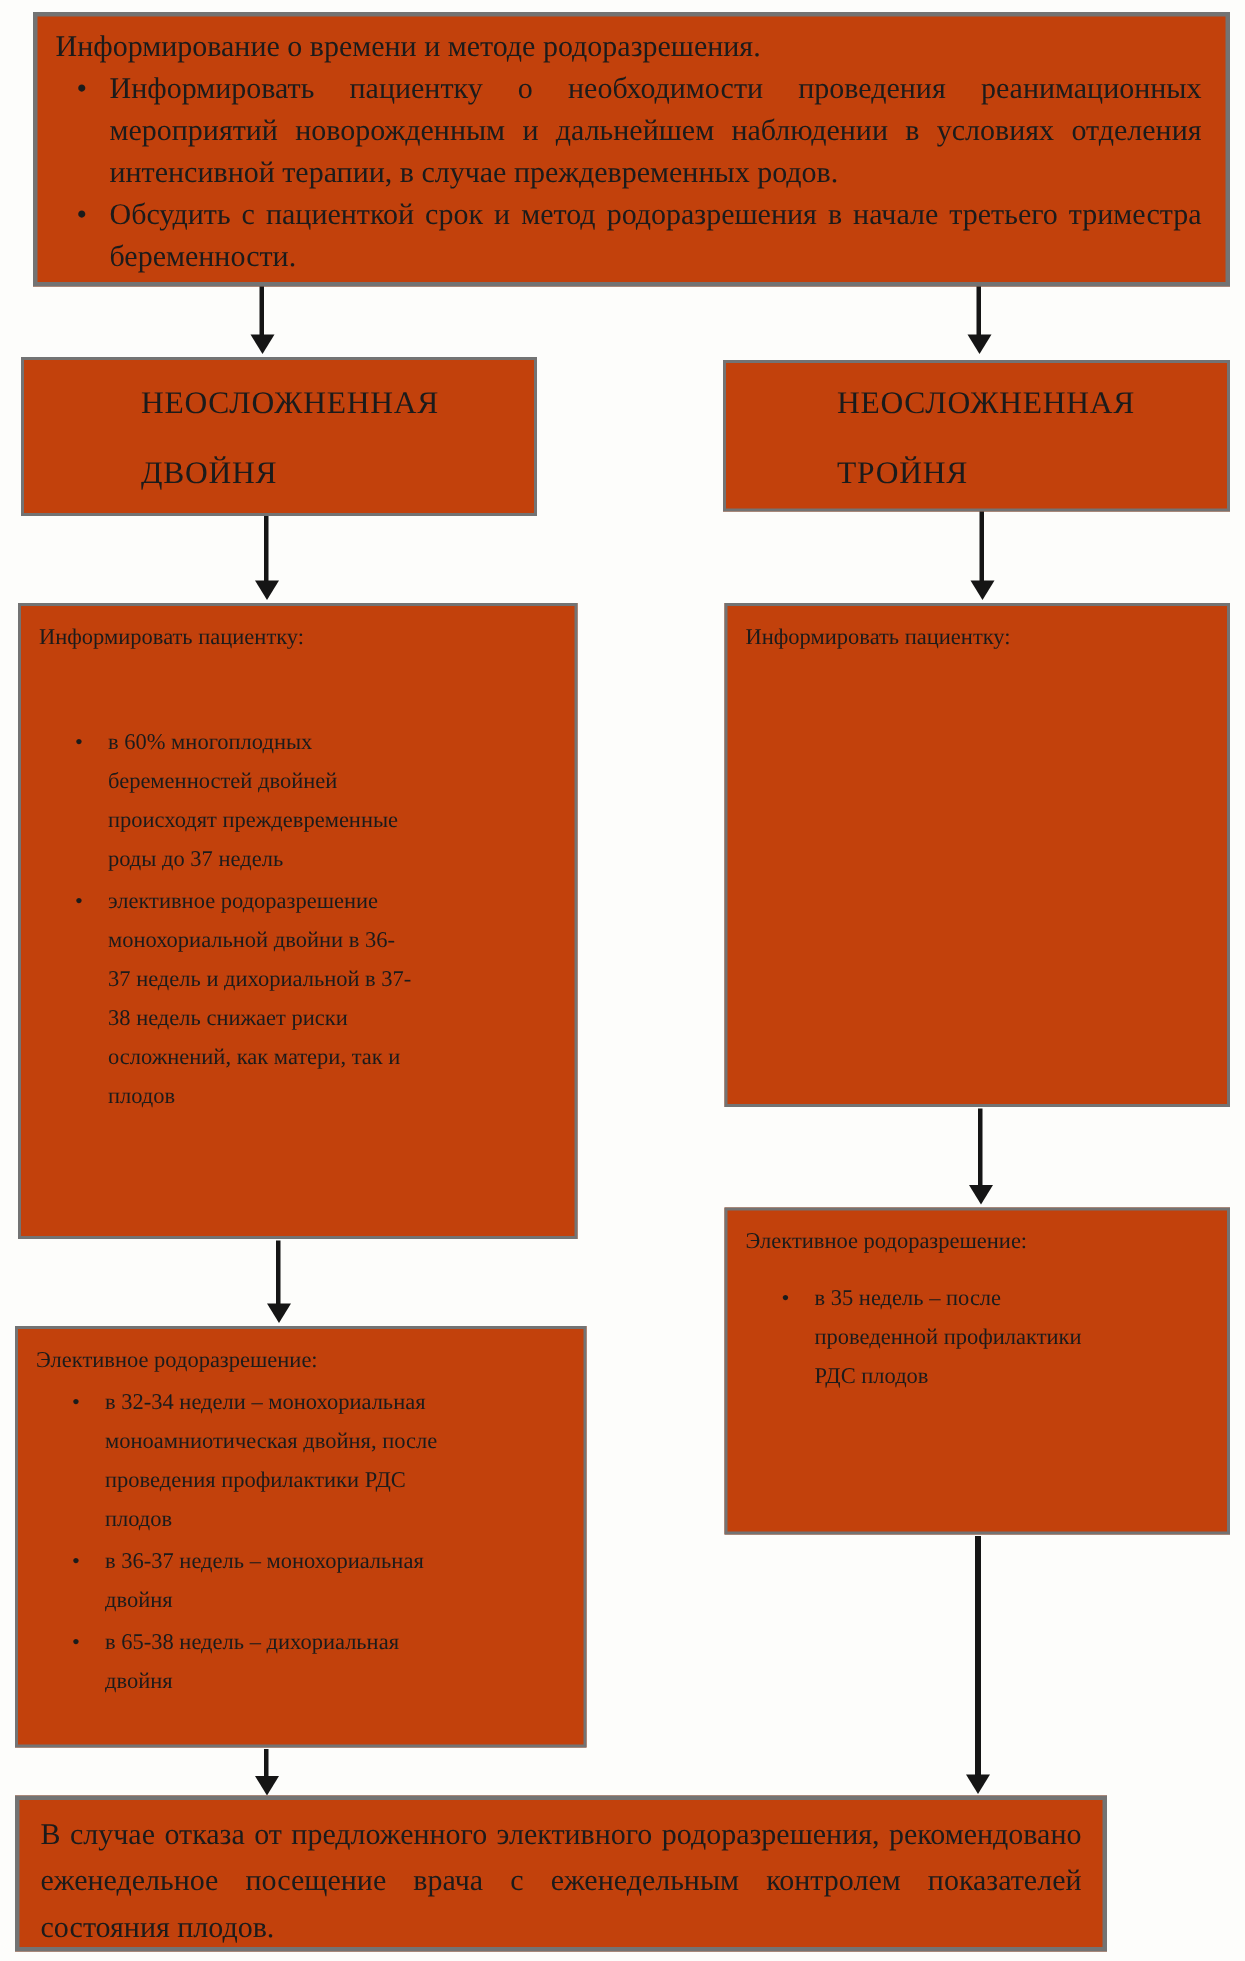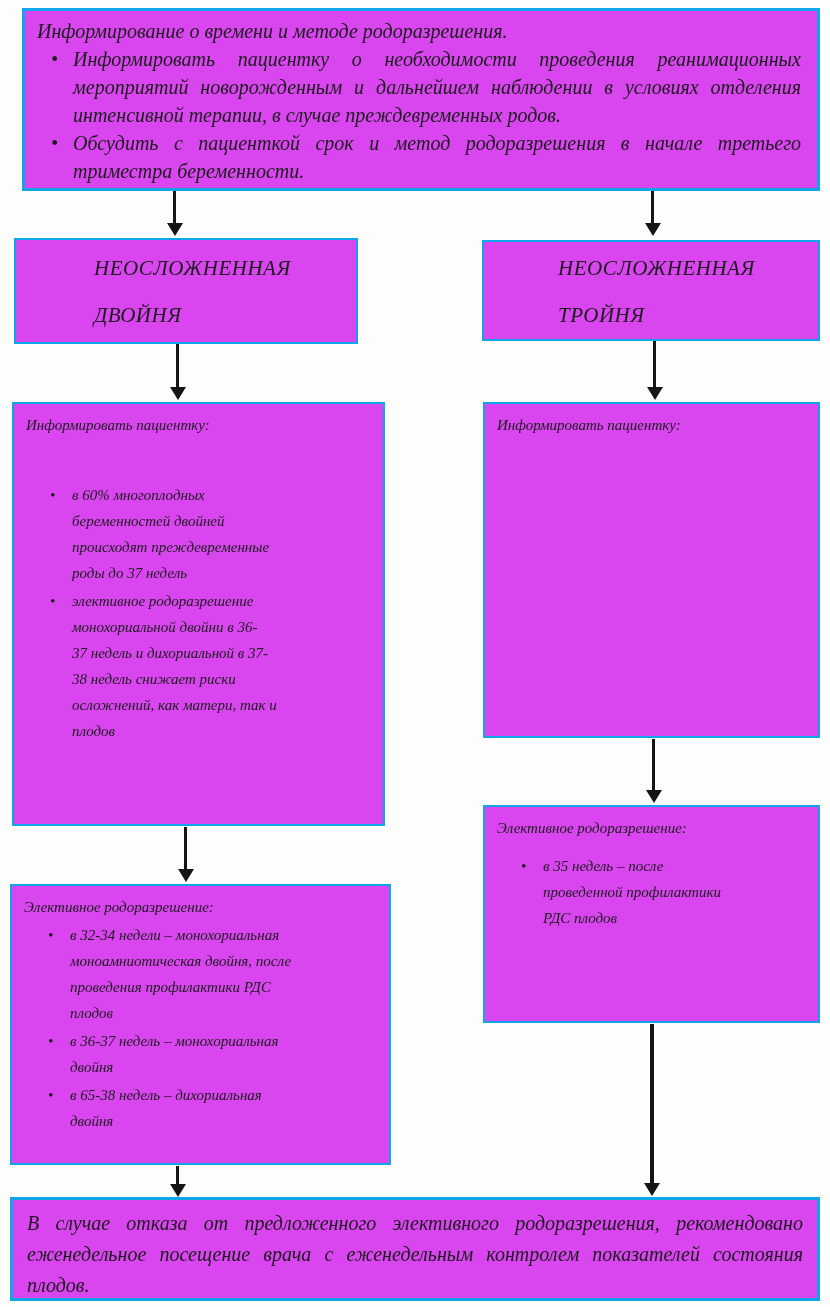--- a/index.html
+++ b/index.html
@@ -12,23 +12,22 @@
     width: 830px;
     height: 1307px;
     background: #fdfdfb;
     font-family: "Liberation Serif", "DejaVu Serif", serif;
     color: #1b1b1b;
     overflow: hidden;
   }
   .box {
     position: absolute;
     box-sizing: border-box;
-    border: 2px solid #0ea5e9;
-    background: #d946ef;
-    font-style: italic;
+    border: 2px solid #737373;
+    background: #c2410c;
   }
   
   #top-box {
     left: 22px; top: 8px; width: 798px; height: 183px;
     border-width: 3px;
     padding: 6px 16px 6px 12px;
     font-size: 20px; line-height: 28px;
   }
   #top-box .box-title { margin: 0; }
   ul.blist {
@@ -62,21 +61,21 @@
   #inform-left    { left: 12px;  top: 402px; width: 373px; height: 424px; }
   #inform-left ul { margin-top: 44px; }
   #inform-right   { left: 483px; top: 402px; width: 337px; height: 336px; }
   #inform-right ul{ margin-top: 2px; }
   #elective-left  { left: 10px;  top: 884px; width: 381px; height: 281px; }
   #elective-left ul { margin-top: 2px; }
   #elective-right { left: 483px; top: 805px; width: 337px; height: 218px; }
   #elective-right ul { margin-top: 12px; }
   
   #bottom-box {
-    left: 10px; top: 1197px; width: 810px; height: 104px;
+    left: 10px; top: 1197px; width: 728px; height: 104px;
     border-width: 3px;
     padding: 8px 14px;
     font-size: 20px; line-height: 31px;
   }
   #bottom-box .box-title { margin: 0; text-align: justify; }
   
   .arrow {
     position: absolute;
     width: 3px;
     background: #151515;

